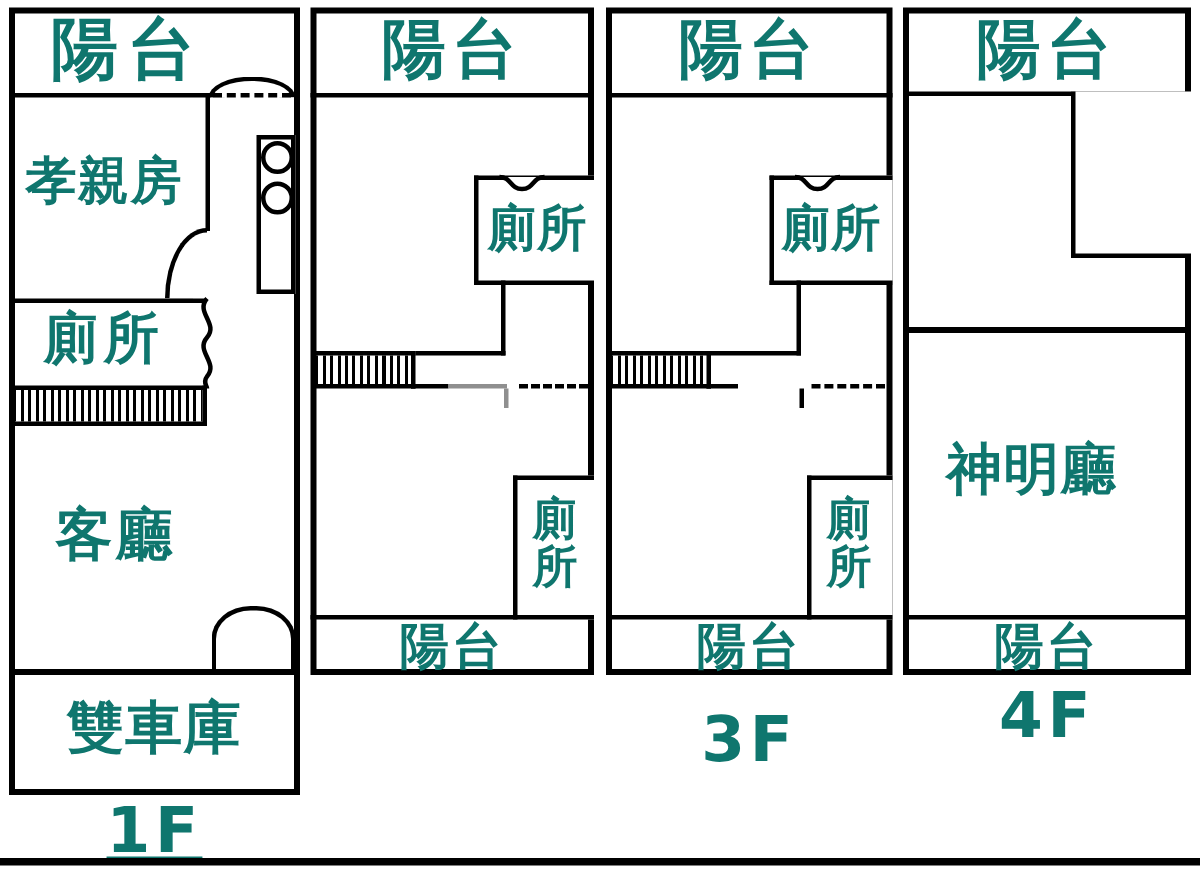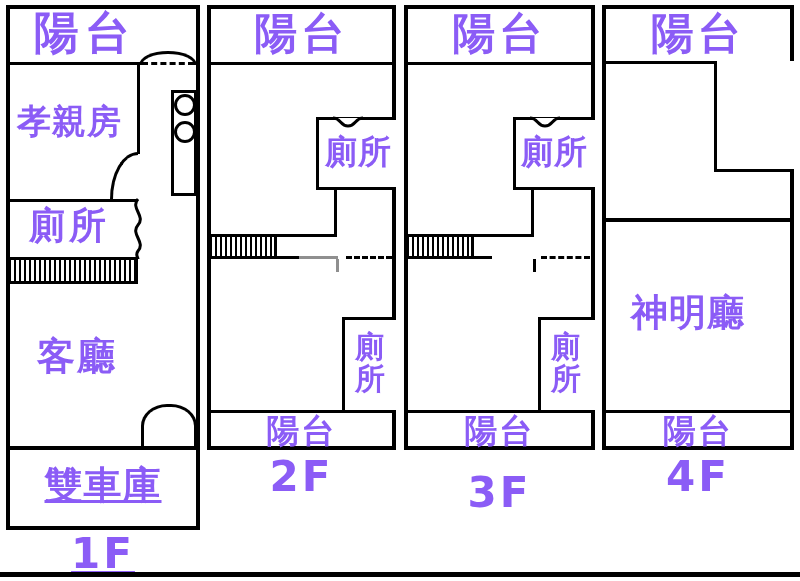--- a/index.html
+++ b/index.html
@@ -1,18 +1,18 @@
 <!DOCTYPE html>
 <html><head>
 <meta charset="utf-8">
 <style>
   html,body{margin:0;padding:0;background:#fff;}
   .plan{
     position:relative;width:800px;height:581px;background:#ffffff;overflow:hidden;
-    font-family:"DejaVu Sans","Liberation Sans",sans-serif;color:#8b5cf6;
+    font-family:"DejaVu Sans","Liberation Sans",sans-serif;color:#0f766e;
   }
   .panel{position:absolute;border:4px solid #000;box-sizing:border-box;background:#fff;}
   .wall{position:absolute;background:#000;}
   .grayline{position:absolute;background:#8f8f8f;}
   .dash{position:absolute;border-top:3px dashed #000;height:0;}
   .room{position:absolute;border:3px solid #000;box-sizing:border-box;background:#fff;}
   .stairs{
     position:absolute;border:3px solid #000;box-sizing:border-box;
     background:repeating-linear-gradient(90deg,#000 0,#000 2px,#fff 2px,#fff 5px);
   }
@@ -57,21 +57,21 @@
     <path d="M10 1 C2 10 18 18 10 27 C2 36 18 44 10 53 C7 57 10 59 10 61" stroke="#000" stroke-width="3" fill="none"></path>
   </svg>
   <div class="label" style="left:29px;top:207px;font-size:37px;letter-spacing:3px;">廁所</div>
 
   <div class="stairs" style="left:9px;top:257px;width:129px;height:27px;border-left:none;"></div>
 
   <div class="label" style="left:37px;top:337px;font-size:38px;letter-spacing:2px;">客廳</div>
 
   <div class="arch" style="left:141px;top:404px;width:56px;height:43px;border-radius:26px 26px 0 0 / 22px 22px 0 0;"></div>
   <div class="wall" style="left:6px;top:446px;width:194px;height:4px;"></div>
-  <div class="label center" style="left:6px;top:466px;width:194px;font-size:38px;letter-spacing:1px;text-decoration:underline;">雙車庫</div>
+  <div class="label center" style="left:6px;top:466px;width:194px;font-size:38px;letter-spacing:1px;">雙車庫</div>
   <div class="floorlbl" style="left:6px;top:533px;width:194px;text-decoration:underline;">1F</div>
 
   <div class="panel" style="left:207px;top:5px;width:189px;height:445px;"></div>
   <div class="wall" style="left:207px;top:62px;width:189px;height:3px;"></div>
   <div class="label center" style="left:207px;top:11px;width:189px;font-size:43px;letter-spacing:4px;">陽台</div>
 
   <div class="room" style="left:316px;top:117px;width:80px;height:73px;border-right:none;"></div>
   <svg style="left:333px;top:115px;" width="30" height="14" viewBox="0 0 30 14">
     <path d="M0 3 C8 3 7 11 15 11 C23 11 22 3 30 3" stroke="#000" stroke-width="3" fill="#fff"></path>
   </svg>
@@ -83,21 +83,20 @@
   <div class="wall" style="left:274px;top:256px;width:25px;height:3px;"></div>
   <div class="grayline" style="left:299px;top:256px;width:39px;height:3px;"></div>
   <div class="grayline" style="left:336px;top:259px;width:3px;height:13px;"></div>
   <div class="dash" style="left:346px;top:256px;width:46px;"></div>
 
   <div class="room" style="left:342px;top:317px;width:54px;height:96px;border-right:none;border-bottom:none;"></div>
   <div class="label vlabel" style="left:355px;top:331px;width:32px;font-size:30px;">廁所</div>
 
   <div class="wall" style="left:207px;top:410px;width:189px;height:3px;"></div>
   <div class="label center" style="left:207px;top:414px;width:189px;font-size:33px;letter-spacing:2px;">陽台</div>
-  <div class="floorlbl" style="left:207px;top:456px;width:189px;">2F</div>
 
   <div class="panel" style="left:404px;top:5px;width:191px;height:445px;"></div>
   <div class="wall" style="left:404px;top:62px;width:191px;height:3px;"></div>
   <div class="label center" style="left:404px;top:11px;width:191px;font-size:43px;letter-spacing:4px;">陽台</div>
 
   <div class="room" style="left:513px;top:117px;width:82px;height:73px;border-right:none;"></div>
   <svg style="left:530px;top:115px;" width="30" height="14" viewBox="0 0 30 14">
     <path d="M0 3 C8 3 7 11 15 11 C23 11 22 3 30 3" stroke="#000" stroke-width="3" fill="#fff"></path>
   </svg>
   <div class="label" style="left:521px;top:135px;font-size:33px;">廁所</div>

